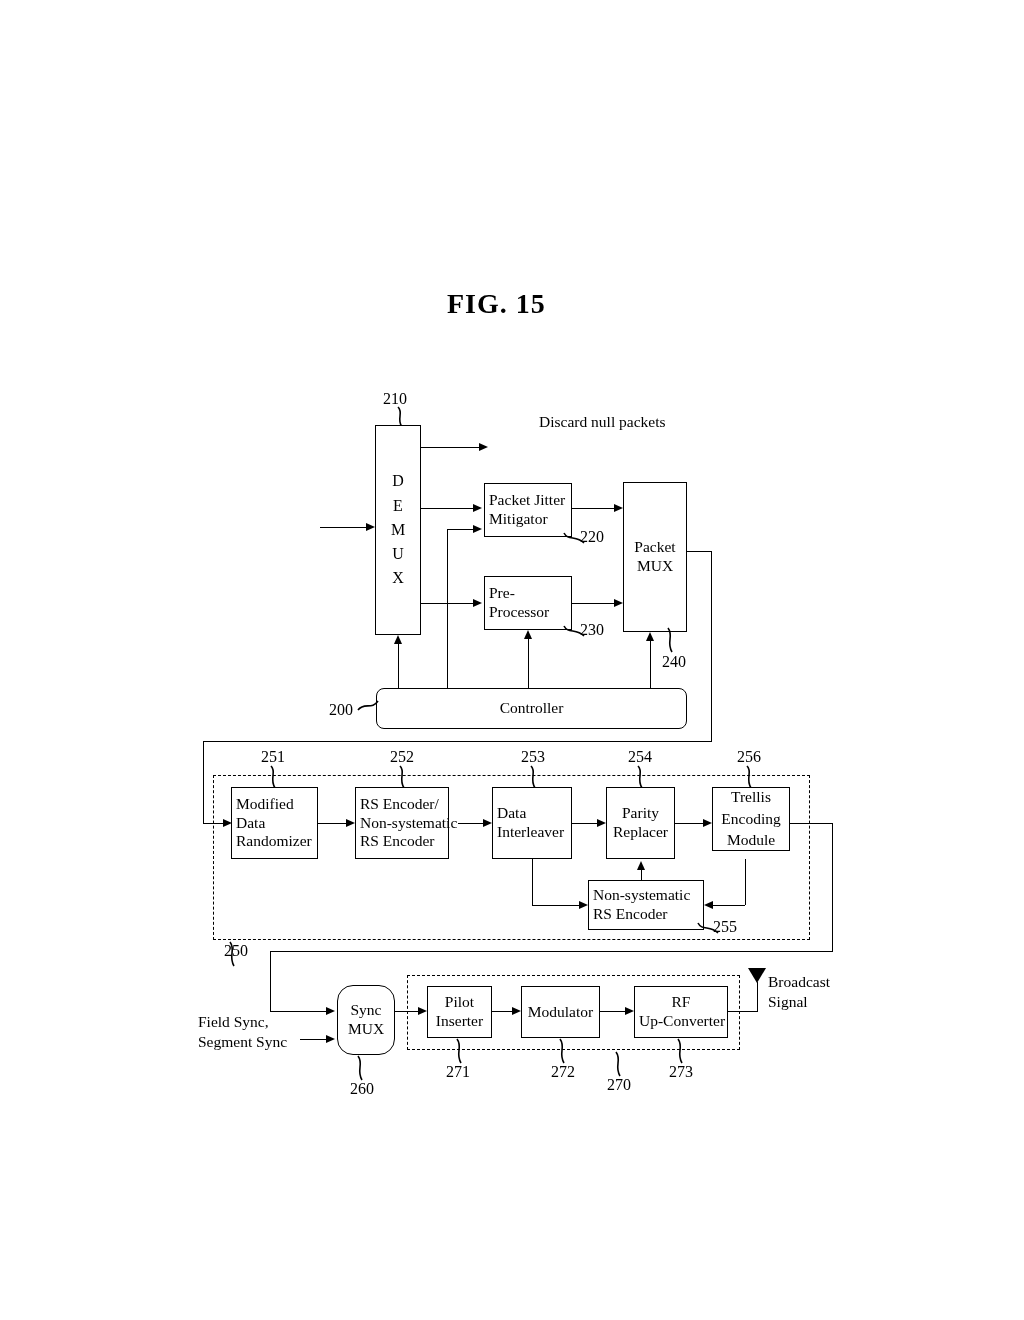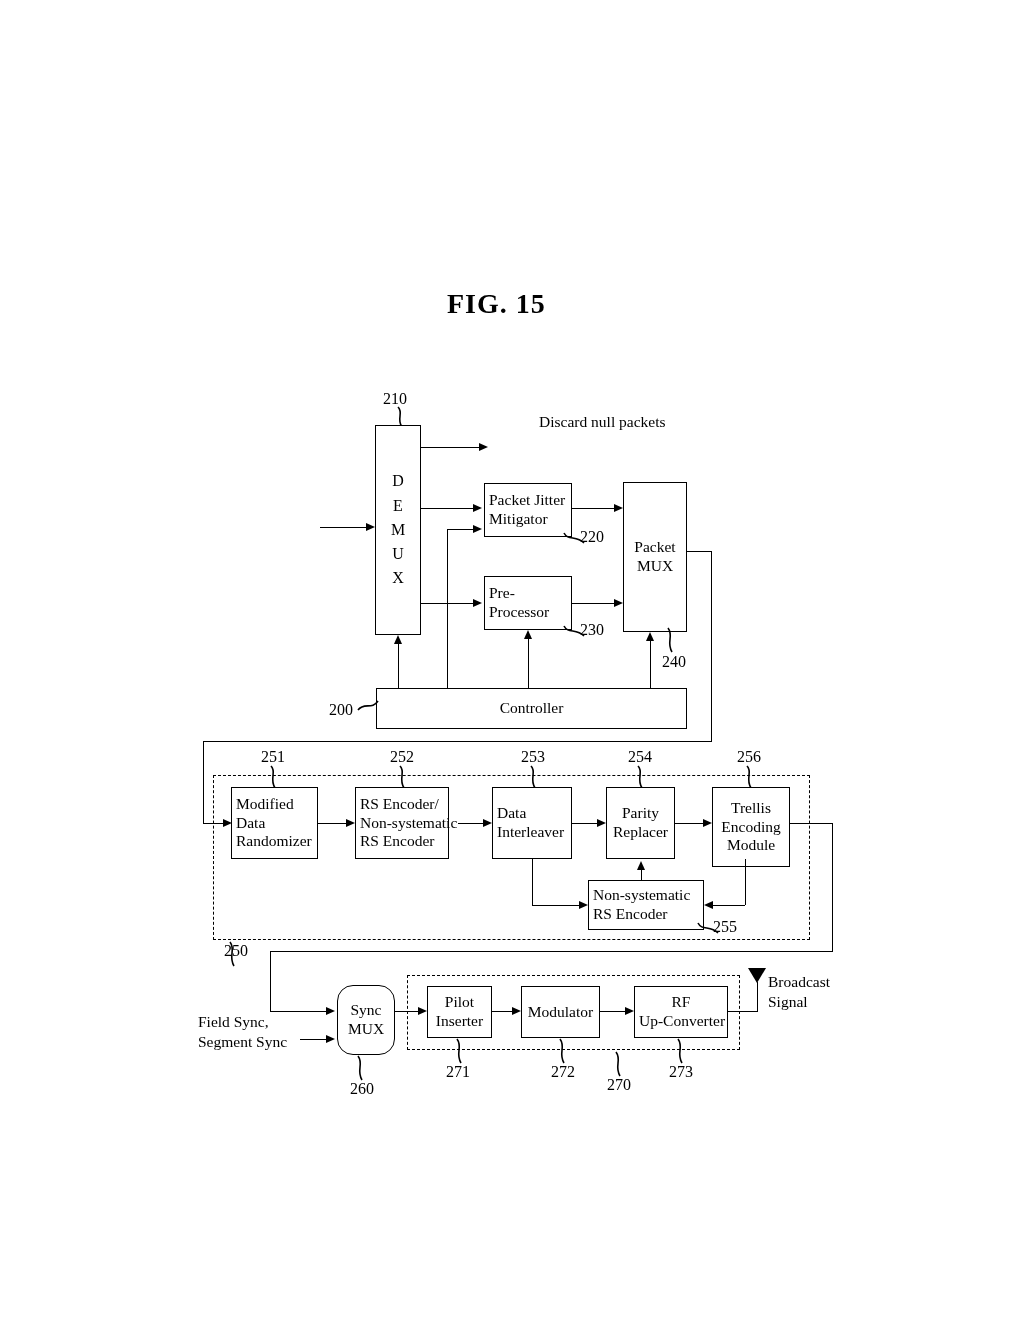--- a/index.html
+++ b/index.html
@@ -167,21 +167,21 @@
     <span class="ln">Packet</span>
     <span class="ln">MUX</span>
   </div>
   <div class="lead" style="left:666px;top:628px;">
     <svg width="20" height="26">
         <path d="M2,0 C8,8 0,14 6,24" stroke="#000" stroke-width="1.6" fill="none"></path>
       </svg>
   </div>
   <div class="num" style="left:662px;top:653px;">240</div>
 
-  <div class="box ctr" style="left:376px;top:688px;width:311px;height:41px;">
+  <div class="box ctr" style="left:376px;top:688px;width:311px;height:41px;border-radius:8px;">
     <span class="ln">Controller</span>
   </div>
   <div class="lead" style="left:358px;top:700px;">
     <svg width="22" height="16">
         <path d="M0,10 C6,2 14,10 20,1" stroke="#000" stroke-width="1.6" fill="none"></path>
       </svg>
   </div>
   <div class="num" style="left:329px;top:701px;">200</div>
 
   <div class="v" style="left:398px;top:643px;height:45px;"></div>
@@ -270,21 +270,21 @@
   <div class="ar ar-r" style="left:597px;top:818.5px;"></div>
 
   <div class="box ctr" style="left:606px;top:787px;width:69px;height:72px;">
     <span class="ln">Parity</span>
     <span class="ln">Replacer</span>
   </div>
 
   <div class="h" style="left:675px;top:823px;width:28px;"></div>
   <div class="ar ar-r" style="left:703px;top:818.5px;"></div>
 
-  <div class="box ctr" style="left:712px;top:787px;width:78px;height:80px;">
+  <div class="box ctr" style="left:712px;top:787px;width:78px;height:64px;justify-content:space-between;">
     <span class="ln">Trellis</span>
     <span class="ln">Encoding</span>
     <span class="ln">Module</span>
   </div>
 
   <div class="v" style="left:532px;top:859px;height:46px;"></div>
   <div class="h" style="left:532px;top:905px;width:47px;"></div>
   <div class="ar ar-r" style="left:579px;top:900.5px;"></div>
 
   <div class="box lft" style="left:588px;top:880px;width:116px;height:50px;">

